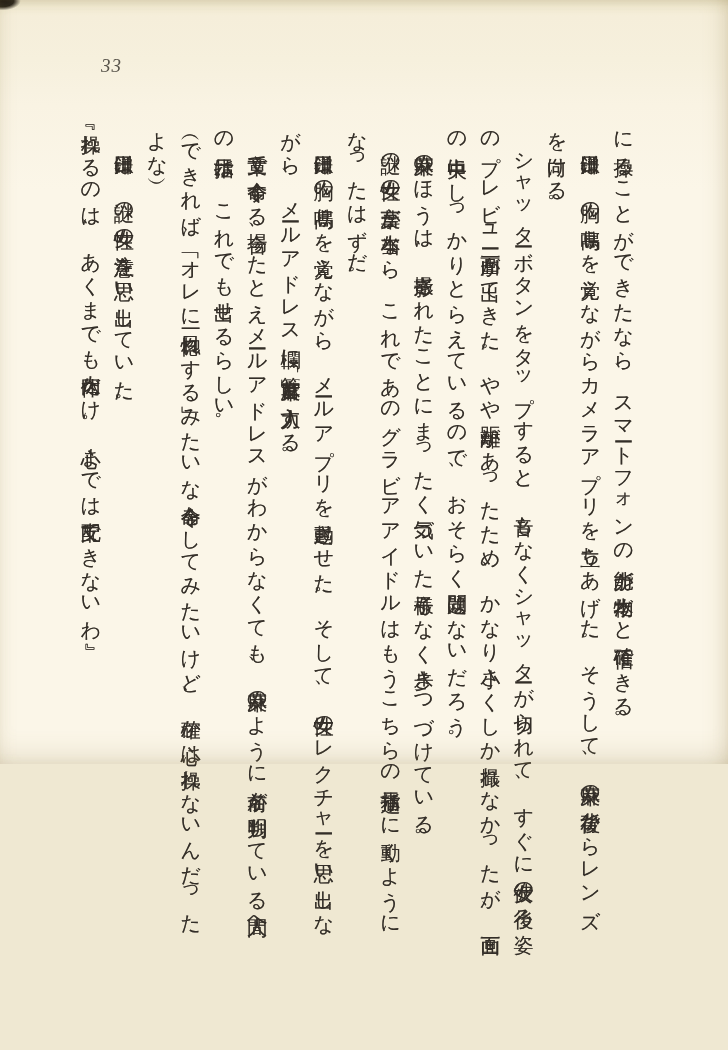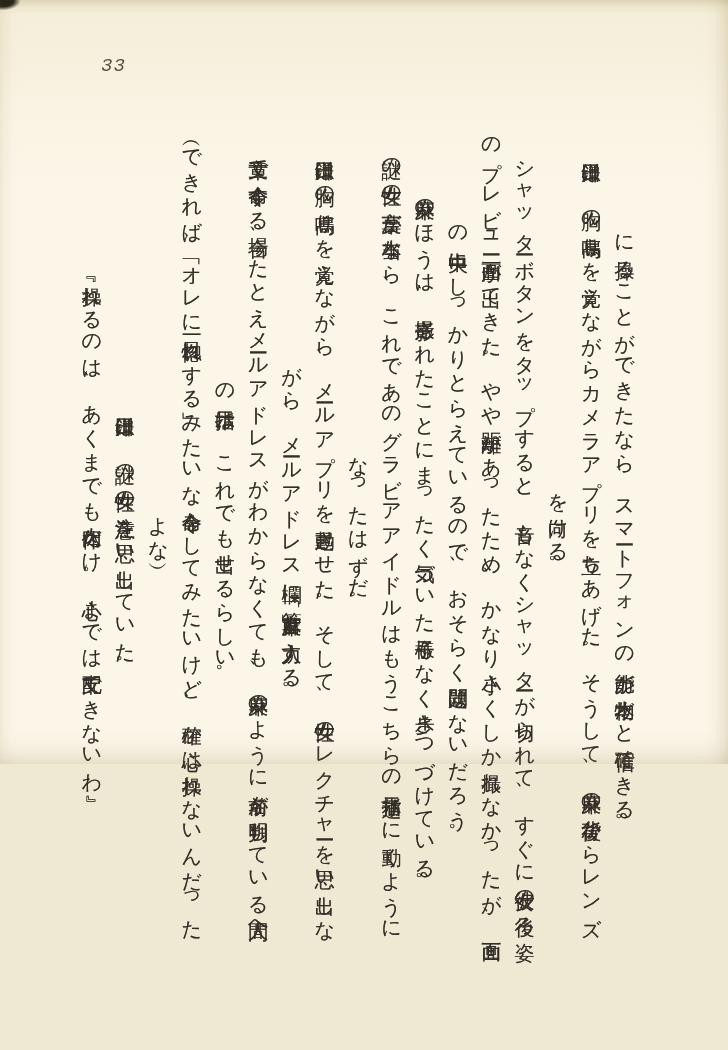--- a/index.html
+++ b/index.html
@@ -12,22 +12,21 @@
   }
   .page {
     position: relative;
     width: 728px;
     height: 764px;
     background:
       linear-gradient(180deg,
         #e7dfc4 0px, #f1ead2 7px, #f5eeda 16px,
         #f6f0dd 60px, #f9f3e3 105px, #fbf6e8 190px,
         #fbf6e8 880px, #f9f3e2 1000px, #f3ecd7 1050px);
-    font-family: Liberation Mono, monospace;
-    text-align: center;
+    font-family: Liberation Serif, serif;
   }
   
   .page::after {
     content: "";
     position: absolute;
     inset: 0;
     pointer-events: none;
     box-shadow:
       inset -16px 0 26px -18px rgba(150, 128, 78, 0.38),
       inset 12px 0 22px -18px rgba(150, 128, 78, 0.25),

